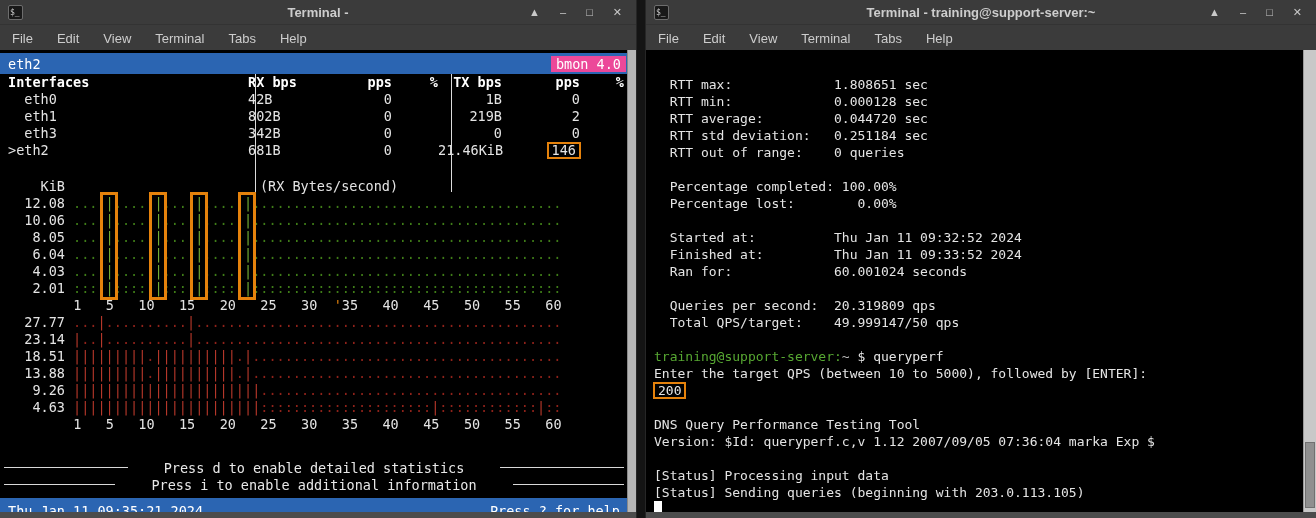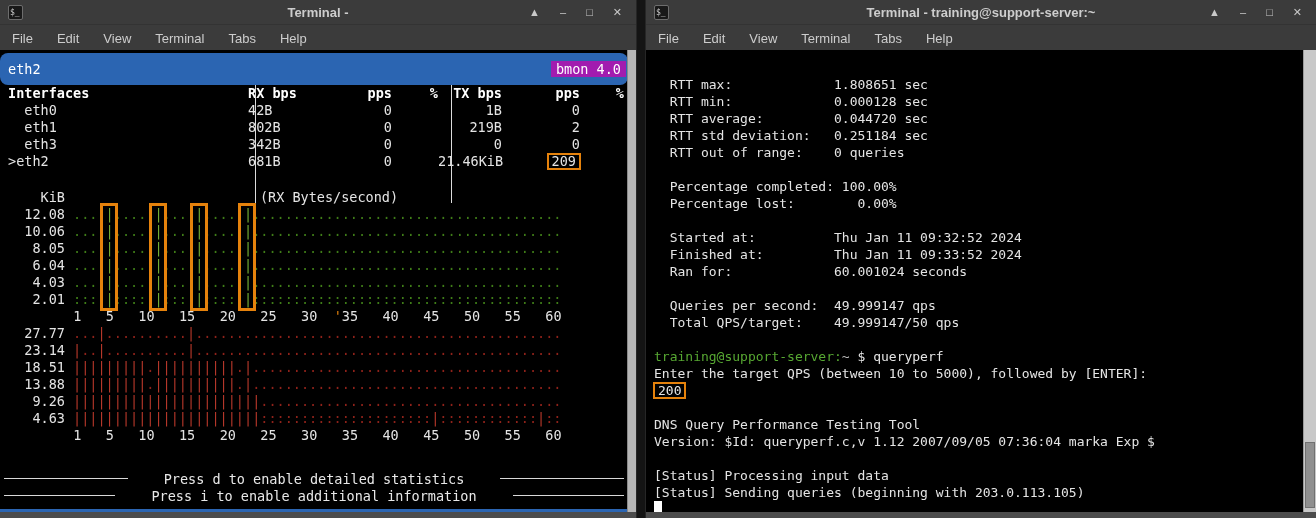--- a/index.html
+++ b/index.html
@@ -20,23 +20,23 @@
   .footerstrip{position:absolute;left:0;right:0;bottom:0;height:6px;background:#4c4c4c;}
   
   .sb-left{position:absolute;right:0;top:50px;bottom:6px;width:8px;background:#b6b6b6;border-left:1px solid #8a8a8a;}
   .sb-right{position:absolute;right:0;top:50px;bottom:6px;width:12px;background:#c8c8c8;border-left:1px solid #9a9a9a;}
   .sb-right .thumb{position:absolute;left:1px;right:1px;bottom:4px;height:64px;background:#8f8f8f;border:1px solid #707070;}
   
   .term{position:absolute;top:50px;left:0;bottom:6px;background:#000;overflow:hidden;}
   #term-bmon{right:8px;font-family:"DejaVu Sans Mono",monospace;font-size:13.5px;color:#e4e4e4;padding-top:3px;}
   #term-shell{right:12px;font-family:"DejaVu Sans Mono",monospace;font-size:13px;color:#e4e4e4;padding:26px 0 0 8px;}
   
-  .bbar{height:32px;background:#2b65b2;color:#fff;display:flex;align-items:center;
-        justify-content:space-between;padding:0 2px 0 8px;border-radius:8px;}
-  .bchip{background:#a21caf;color:#fff;padding:0 5px;}
+  .bbar{height:21px;background:#2b65b2;color:#fff;display:flex;align-items:center;
+        justify-content:space-between;padding:0 2px 0 8px;}
+  .bchip{background:#ec4899;color:#fff;padding:0 5px;}
   .btable{position:relative;}
   .brow{display:flex;height:17px;line-height:17px;white-space:pre;padding-left:8px;}
   .bhdr{color:#ffffff;font-weight:bold;}
   .c0{width:240px;}
   .c1{width:68px;text-align:left;}
   .c2{width:76px;text-align:right;}
   .c3{width:46px;text-align:right;}
   .c4{width:64px;text-align:right;}
   .c5{width:78px;text-align:right;}
   .c6{width:44px;text-align:right;}
@@ -100,21 +100,21 @@
         <span class="bchip">bmon 4.0</span>
       </div>
 
       <div class="btable" id="bmon-table">
         <div class="vdiv" style="left:255px;top:0;height:118px;"></div>
         <div class="vdiv" style="left:451px;top:0;height:118px;"></div>
       <div class="brow bhdr"><span class="c0">Interfaces</span><span class="c1">RX bps</span><span class="c2">pps</span><span class="c3">%</span><span class="c4">TX bps</span><span class="c5">pps</span><span class="c6">%</span></div>
           <div class="brow"><span class="c0">  eth0</span><span class="c1">42B</span><span class="c2">0</span><span class="c3"></span><span class="c4">1B</span><span class="c5">0</span><span class="c6"></span></div>
           <div class="brow"><span class="c0">  eth1</span><span class="c1">802B</span><span class="c2">0</span><span class="c3"></span><span class="c4">219B</span><span class="c5">2</span><span class="c6"></span></div>
           <div class="brow"><span class="c0">  eth3</span><span class="c1">342B</span><span class="c2">0</span><span class="c3"></span><span class="c4">0</span><span class="c5">0</span><span class="c6"></span></div>
-          <div class="brow"><span class="c0">&gt;eth2</span><span class="c1">681B</span><span class="c2">0</span><span class="c3"></span><span class="c4">21.46KiB</span><span class="c5"><span class="obox">209</span></span><span class="c6"></span></div>
+          <div class="brow"><span class="c0">&gt;eth2</span><span class="c1">681B</span><span class="c2">0</span><span class="c3"></span><span class="c4">21.46KiB</span><span class="c5"><span class="obox">146</span></span><span class="c6"></span></div>
         </div>
       <div class="bfill"></div>
 
       <div class="graph rx" id="graph-rx">
           <div class="grow g-title">    KiB                        (RX Bytes/second)</div>
           <div class="grow"><span class="glabel">  12.08 </span><span class="cell">.</span><span class="cell">.</span><span class="cell">.</span><span class="cell">.</span><span class="bar">|</span><span class="cell">.</span><span class="cell">.</span><span class="cell">.</span><span class="cell">.</span><span class="cell">.</span><span class="bar">|</span><span class="cell">.</span><span class="cell">.</span><span class="cell">.</span><span class="cell">.</span><span class="bar">|</span><span class="cell">.</span><span class="cell">.</span><span class="cell">.</span><span class="cell">.</span><span class="cell">.</span><span class="bar">|</span><span class="cell">.</span><span class="cell">.</span><span class="cell">.</span><span class="cell">.</span><span class="cell">.</span><span class="cell">.</span><span class="cell">.</span><span class="cell">.</span><span class="cell">.</span><span class="cell">.</span><span class="cell">.</span><span class="cell">.</span><span class="cell">.</span><span class="cell">.</span><span class="cell">.</span><span class="cell">.</span><span class="cell">.</span><span class="cell">.</span><span class="cell">.</span><span class="cell">.</span><span class="cell">.</span><span class="cell">.</span><span class="cell">.</span><span class="cell">.</span><span class="cell">.</span><span class="cell">.</span><span class="cell">.</span><span class="cell">.</span><span class="cell">.</span><span class="cell">.</span><span class="cell">.</span><span class="cell">.</span><span class="cell">.</span><span class="cell">.</span><span class="cell">.</span><span class="cell">.</span><span class="cell">.</span><span class="cell">.</span></div>
           <div class="grow"><span class="glabel">  10.06 </span><span class="cell">.</span><span class="cell">.</span><span class="cell">.</span><span class="cell">.</span><span class="bar">|</span><span class="cell">.</span><span class="cell">.</span><span class="cell">.</span><span class="cell">.</span><span class="cell">.</span><span class="bar">|</span><span class="cell">.</span><span class="cell">.</span><span class="cell">.</span><span class="cell">.</span><span class="bar">|</span><span class="cell">.</span><span class="cell">.</span><span class="cell">.</span><span class="cell">.</span><span class="cell">.</span><span class="bar">|</span><span class="cell">.</span><span class="cell">.</span><span class="cell">.</span><span class="cell">.</span><span class="cell">.</span><span class="cell">.</span><span class="cell">.</span><span class="cell">.</span><span class="cell">.</span><span class="cell">.</span><span class="cell">.</span><span class="cell">.</span><span class="cell">.</span><span class="cell">.</span><span class="cell">.</span><span class="cell">.</span><span class="cell">.</span><span class="cell">.</span><span class="cell">.</span><span class="cell">.</span><span class="cell">.</span><span class="cell">.</span><span class="cell">.</span><span class="cell">.</span><span class="cell">.</span><span class="cell">.</span><span class="cell">.</span><span class="cell">.</span><span class="cell">.</span><span class="cell">.</span><span class="cell">.</span><span class="cell">.</span><span class="cell">.</span><span class="cell">.</span><span class="cell">.</span><span class="cell">.</span><span class="cell">.</span><span class="cell">.</span></div>
           <div class="grow"><span class="glabel">   8.05 </span><span class="cell">.</span><span class="cell">.</span><span class="cell">.</span><span class="cell">.</span><span class="bar">|</span><span class="cell">.</span><span class="cell">.</span><span class="cell">.</span><span class="cell">.</span><span class="cell">.</span><span class="bar">|</span><span class="cell">.</span><span class="cell">.</span><span class="cell">.</span><span class="cell">.</span><span class="bar">|</span><span class="cell">.</span><span class="cell">.</span><span class="cell">.</span><span class="cell">.</span><span class="cell">.</span><span class="bar">|</span><span class="cell">.</span><span class="cell">.</span><span class="cell">.</span><span class="cell">.</span><span class="cell">.</span><span class="cell">.</span><span class="cell">.</span><span class="cell">.</span><span class="cell">.</span><span class="cell">.</span><span class="cell">.</span><span class="cell">.</span><span class="cell">.</span><span class="cell">.</span><span class="cell">.</span><span class="cell">.</span><span class="cell">.</span><span class="cell">.</span><span class="cell">.</span><span class="cell">.</span><span class="cell">.</span><span class="cell">.</span><span class="cell">.</span><span class="cell">.</span><span class="cell">.</span><span class="cell">.</span><span class="cell">.</span><span class="cell">.</span><span class="cell">.</span><span class="cell">.</span><span class="cell">.</span><span class="cell">.</span><span class="cell">.</span><span class="cell">.</span><span class="cell">.</span><span class="cell">.</span><span class="cell">.</span><span class="cell">.</span></div>
           <div class="grow"><span class="glabel">   6.04 </span><span class="cell">.</span><span class="cell">.</span><span class="cell">.</span><span class="cell">.</span><span class="bar">|</span><span class="cell">.</span><span class="cell">.</span><span class="cell">.</span><span class="cell">.</span><span class="cell">.</span><span class="bar">|</span><span class="cell">.</span><span class="cell">.</span><span class="cell">.</span><span class="cell">.</span><span class="bar">|</span><span class="cell">.</span><span class="cell">.</span><span class="cell">.</span><span class="cell">.</span><span class="cell">.</span><span class="bar">|</span><span class="cell">.</span><span class="cell">.</span><span class="cell">.</span><span class="cell">.</span><span class="cell">.</span><span class="cell">.</span><span class="cell">.</span><span class="cell">.</span><span class="cell">.</span><span class="cell">.</span><span class="cell">.</span><span class="cell">.</span><span class="cell">.</span><span class="cell">.</span><span class="cell">.</span><span class="cell">.</span><span class="cell">.</span><span class="cell">.</span><span class="cell">.</span><span class="cell">.</span><span class="cell">.</span><span class="cell">.</span><span class="cell">.</span><span class="cell">.</span><span class="cell">.</span><span class="cell">.</span><span class="cell">.</span><span class="cell">.</span><span class="cell">.</span><span class="cell">.</span><span class="cell">.</span><span class="cell">.</span><span class="cell">.</span><span class="cell">.</span><span class="cell">.</span><span class="cell">.</span><span class="cell">.</span><span class="cell">.</span></div>
           <div class="grow"><span class="glabel">   4.03 </span><span class="cell">.</span><span class="cell">.</span><span class="cell">.</span><span class="cell">.</span><span class="bar">|</span><span class="cell">.</span><span class="cell">.</span><span class="cell">.</span><span class="cell">.</span><span class="cell">.</span><span class="bar">|</span><span class="cell">.</span><span class="cell">.</span><span class="cell">.</span><span class="cell">.</span><span class="bar">|</span><span class="cell">.</span><span class="cell">.</span><span class="cell">.</span><span class="cell">.</span><span class="cell">.</span><span class="bar">|</span><span class="cell">.</span><span class="cell">.</span><span class="cell">.</span><span class="cell">.</span><span class="cell">.</span><span class="cell">.</span><span class="cell">.</span><span class="cell">.</span><span class="cell">.</span><span class="cell">.</span><span class="cell">.</span><span class="cell">.</span><span class="cell">.</span><span class="cell">.</span><span class="cell">.</span><span class="cell">.</span><span class="cell">.</span><span class="cell">.</span><span class="cell">.</span><span class="cell">.</span><span class="cell">.</span><span class="cell">.</span><span class="cell">.</span><span class="cell">.</span><span class="cell">.</span><span class="cell">.</span><span class="cell">.</span><span class="cell">.</span><span class="cell">.</span><span class="cell">.</span><span class="cell">.</span><span class="cell">.</span><span class="cell">.</span><span class="cell">.</span><span class="cell">.</span><span class="cell">.</span><span class="cell">.</span><span class="cell">.</span></div>
@@ -184,21 +184,21 @@
         <div class="tline"><span>  RTT std deviation:   0.251184 sec</span></div>
         <div class="tline"><span>  RTT out of range:    0 queries</span></div>
         <div class="tline"></div>
         <div class="tline"><span>  Percentage completed: 100.00%</span></div>
         <div class="tline"><span>  Percentage lost:        0.00%</span></div>
         <div class="tline"></div>
         <div class="tline"><span>  Started at:          Thu Jan 11 09:32:52 2024</span></div>
         <div class="tline"><span>  Finished at:         Thu Jan 11 09:33:52 2024</span></div>
         <div class="tline"><span>  Ran for:             60.001024 seconds</span></div>
         <div class="tline"></div>
-        <div class="tline"><span>  Queries per second:  49.999147 qps</span></div>
+        <div class="tline"><span>  Queries per second:  20.319809 qps</span></div>
         <div class="tline"><span>  Total QPS/target:    49.999147/50 qps</span></div>
         <div class="tline"></div>
         <div class="tline"><span class="seg-g">training@support-server:</span><span class="seg-d">~</span><span> $ queryperf</span></div>
         <div class="tline"><span>Enter the target QPS (between 10 to 5000), followed by [ENTER]:</span></div>
         <div class="tline"><span class="obox">200</span></div>
         <div class="tline"></div>
         <div class="tline"><span>DNS Query Performance Testing Tool</span></div>
         <div class="tline"><span>Version: $Id: queryperf.c,v 1.12 2007/09/05 07:36:04 marka Exp $</span></div>
         <div class="tline"></div>
         <div class="tline"><span>[Status] Processing input data</span></div>

